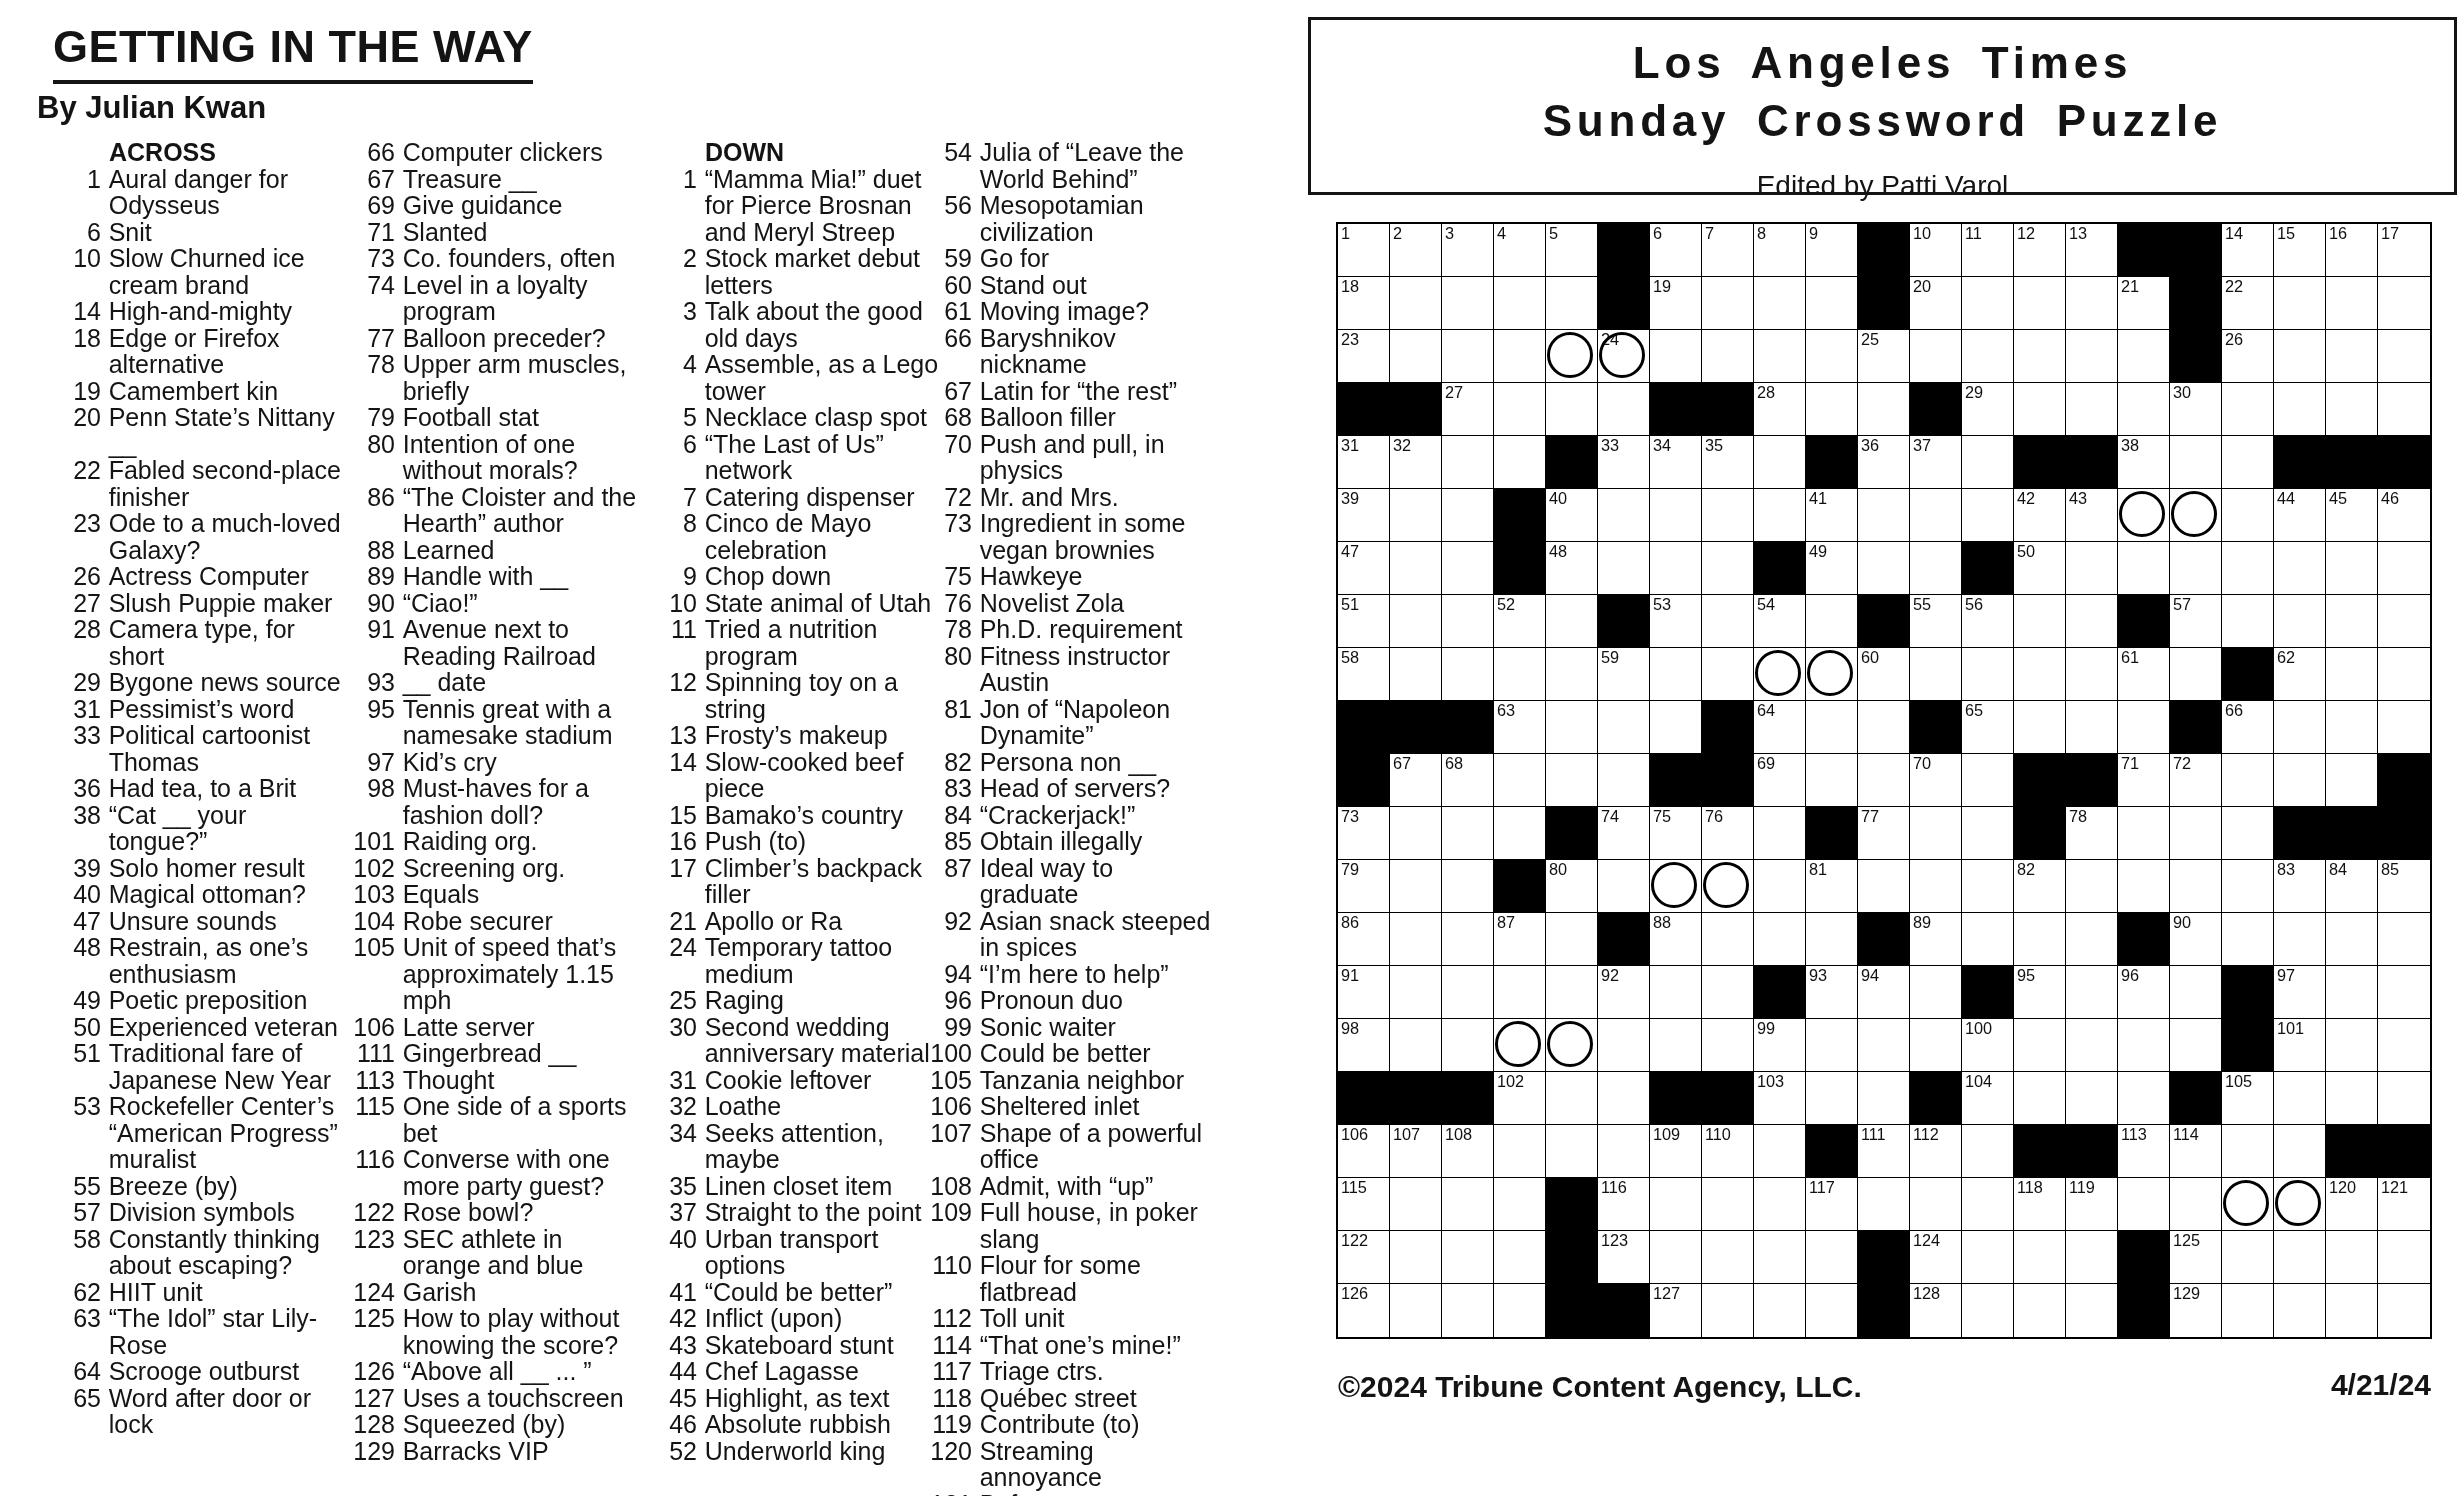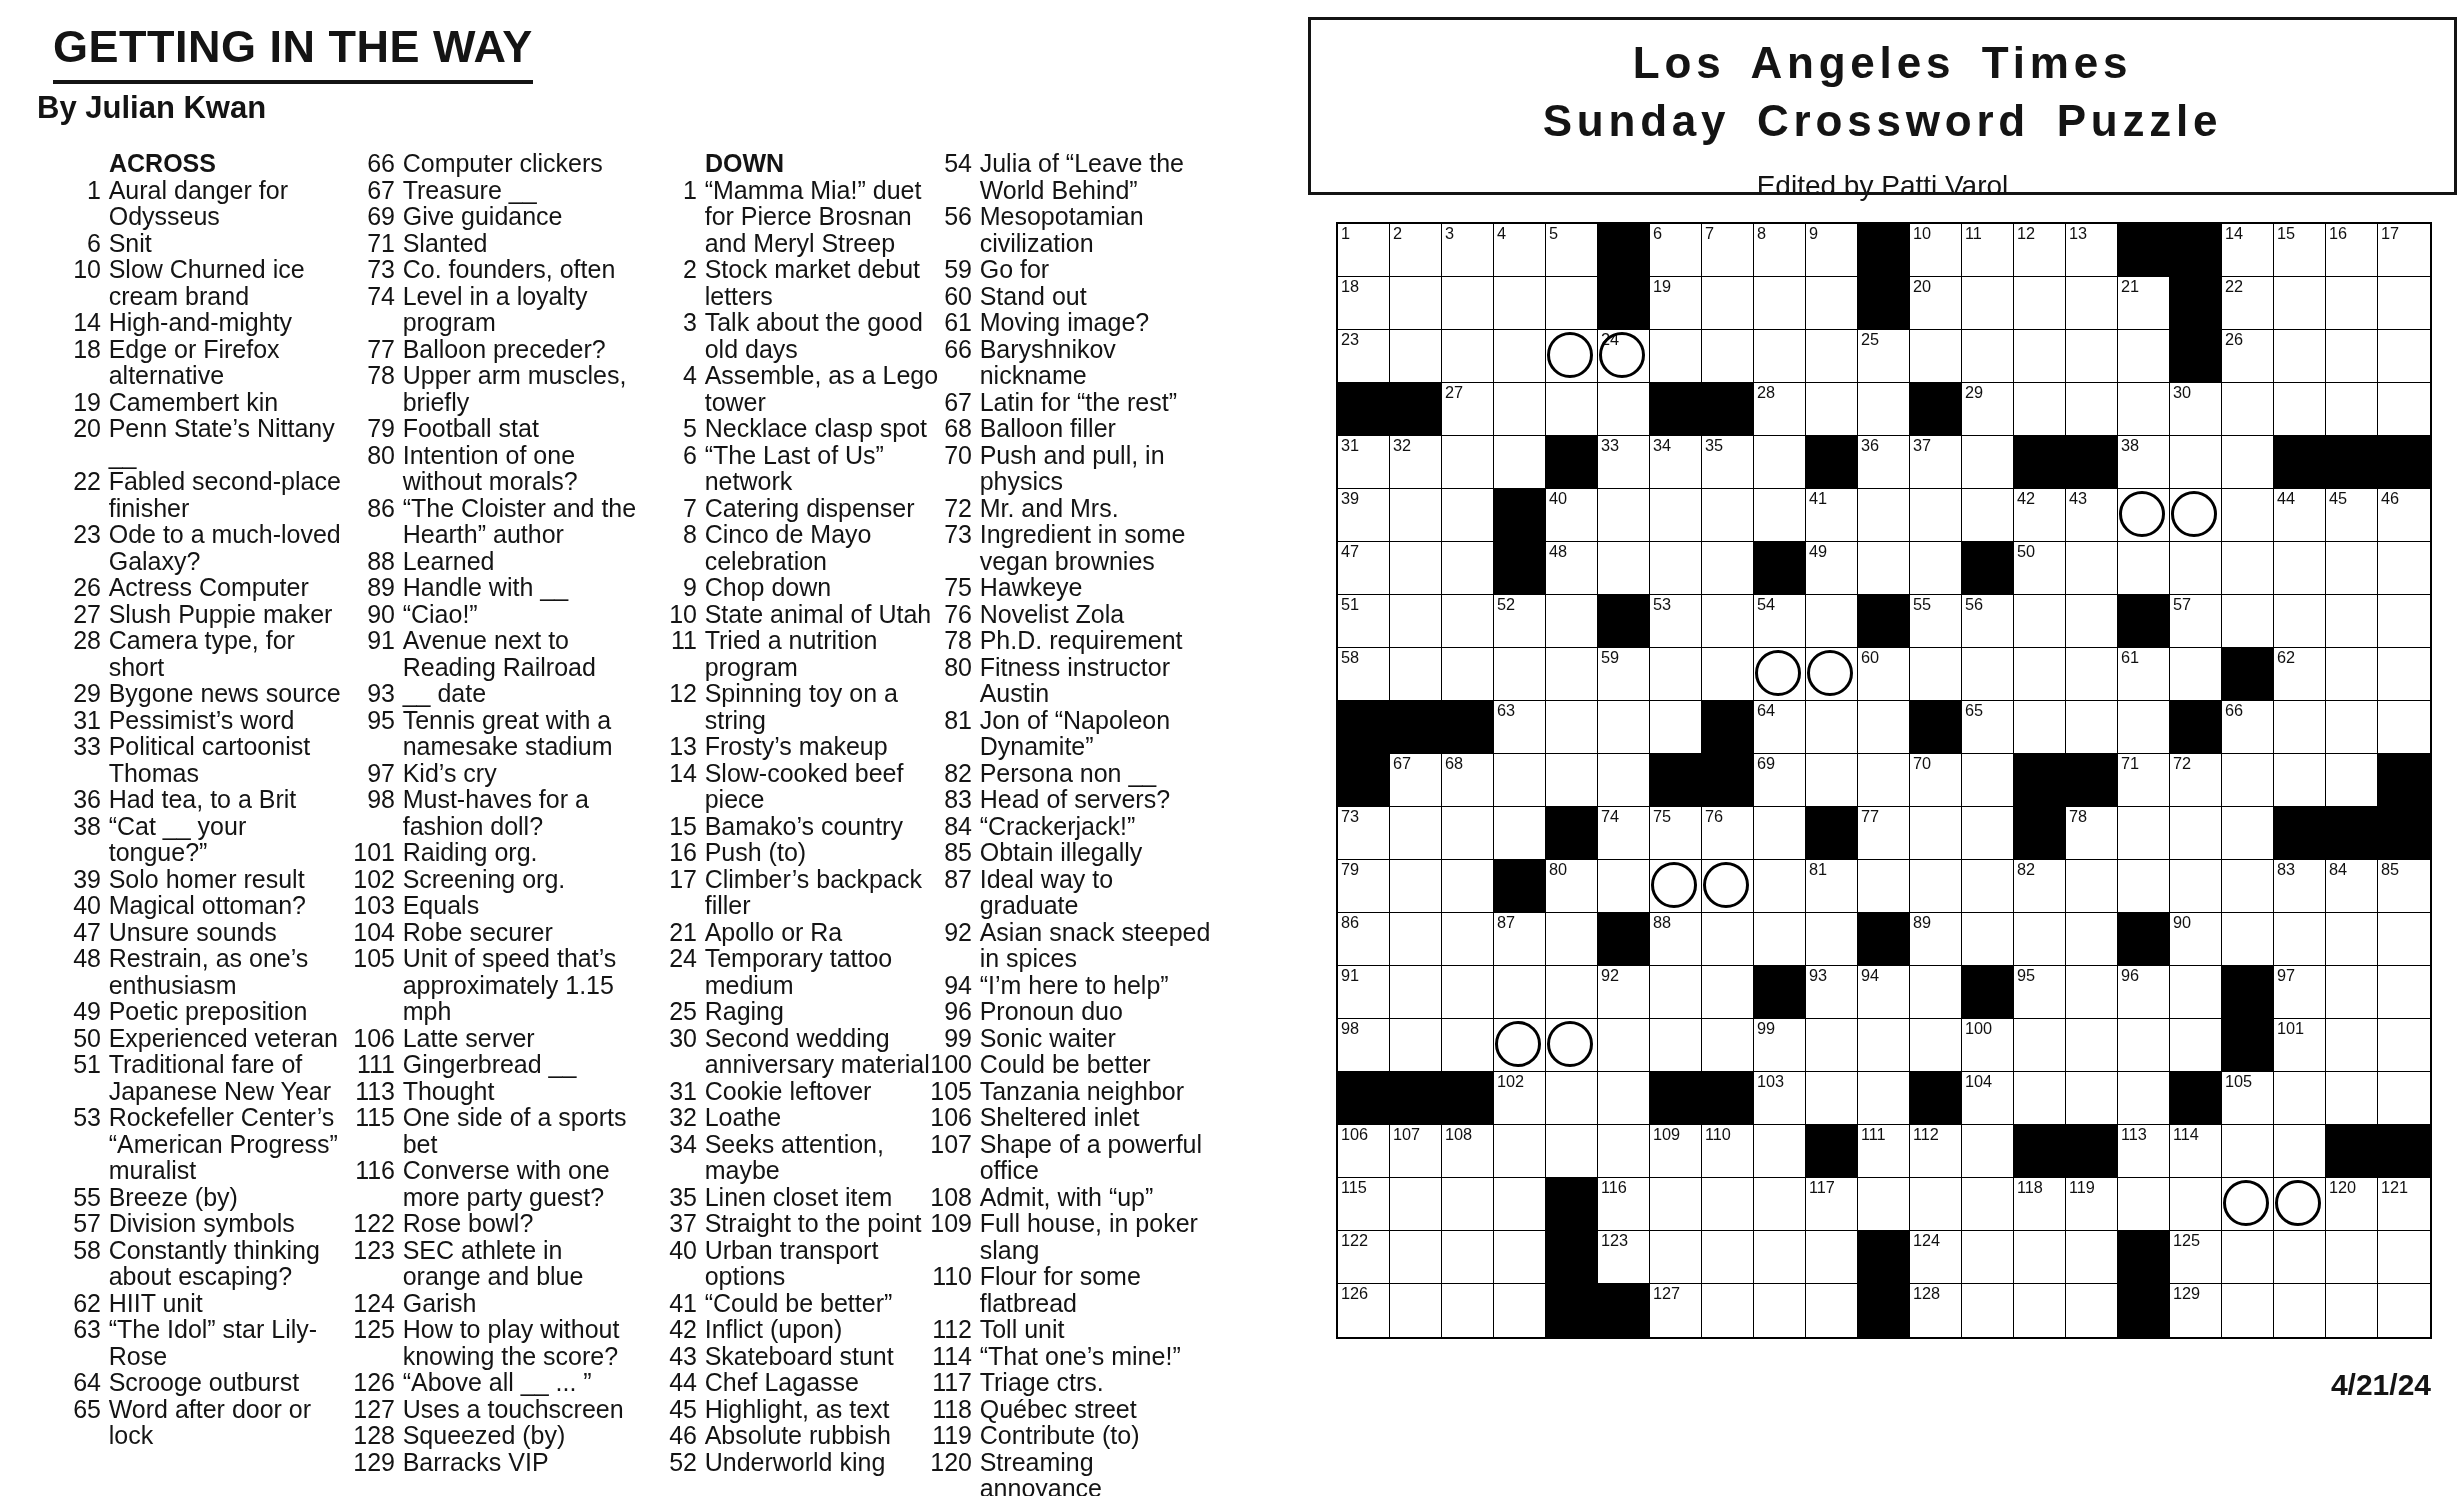--- a/index.html
+++ b/index.html
@@ -5,21 +5,21 @@
   html,body{margin:0;padding:0;background:#fff;}
   .page{position:relative;width:2459px;height:1497px;background:#fff;color:#141414;
         font-family:"Liberation Sans",sans-serif;overflow:hidden;}
 
   
   .main-title{position:absolute;left:53px;top:21px;font-size:45px;font-weight:bold;
               letter-spacing:0.5px;border-bottom:4.8px solid #141414;padding-bottom:7px;white-space:nowrap;}
   .byline{position:absolute;left:37px;top:90px;font-size:31px;font-weight:bold;}
 
   
-  .clue-col{position:absolute;top:150px;font-size:25px;line-height:26.5px;}
+  .clue-col{position:absolute;top:139px;font-size:25px;line-height:26.5px;}
   #col1{left:40px;}  #col2{left:334px;}  #col3{left:636px;}  #col4{left:911px;}
   .col-hdr{font-weight:bold;padding-left:69px;}
   .crow{display:flex;}
   .cnum{width:61px;text-align:right;flex:none;}
   .ctxt{margin-left:7.7px;width:240px;}
   #col4 .ctxt{width:236px;}
 
   
   .masthead{position:absolute;left:1308px;top:17.3px;width:1149px;height:178px;
             border:3.8px solid #141414;box-sizing:border-box;text-align:center;}
@@ -1353,17 +1353,18 @@
       <div class="cell">
         <span class="num">129</span>
       </div>
       <div class="cell"></div>
       <div class="cell"></div>
       <div class="cell"></div>
       <div class="cell"></div>
     </div>
 
   <div class="foot-left">
+    <div>©2024 Tribune Content Agency, LLC.</div>
   </div>
   <div class="foot-date">4/21/24</div>
 
 </div>
 
 
 </body></html>

